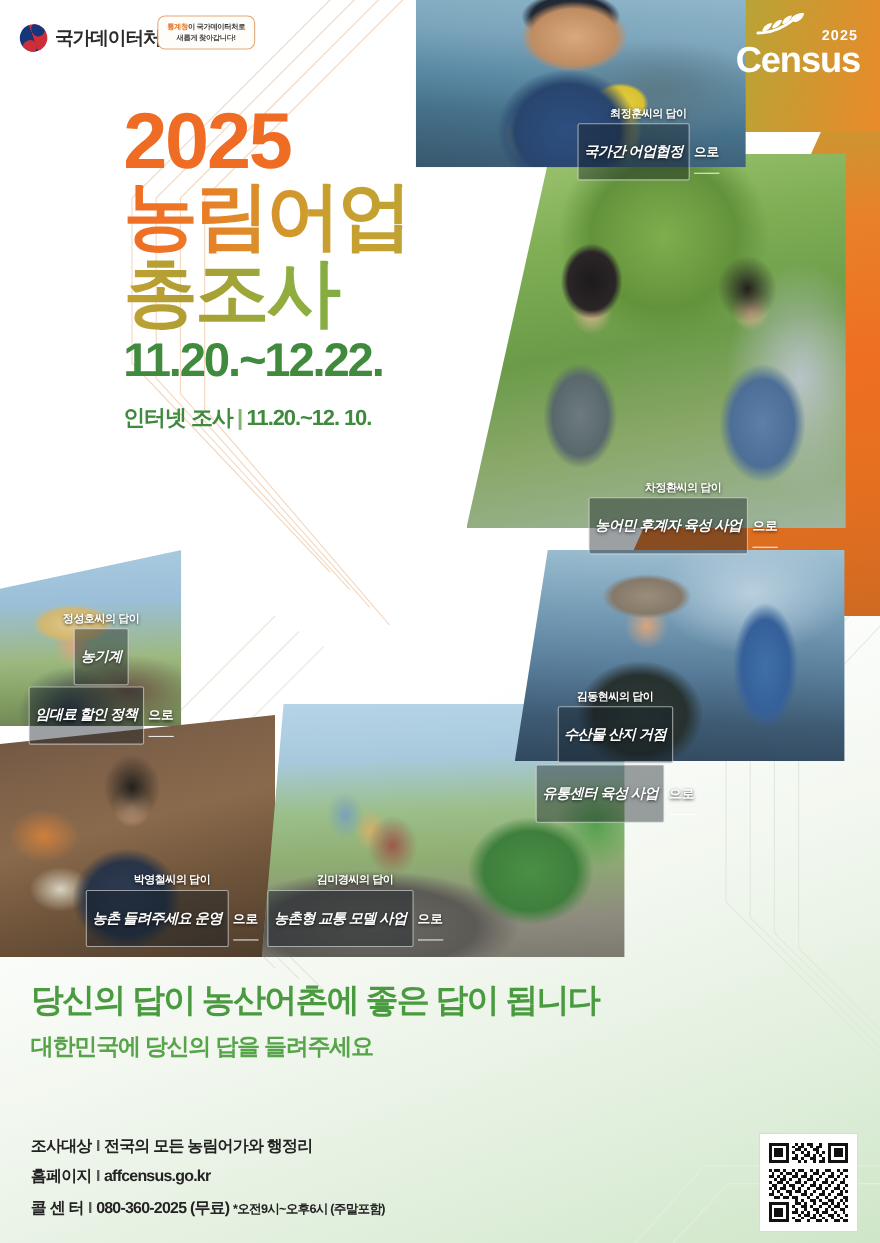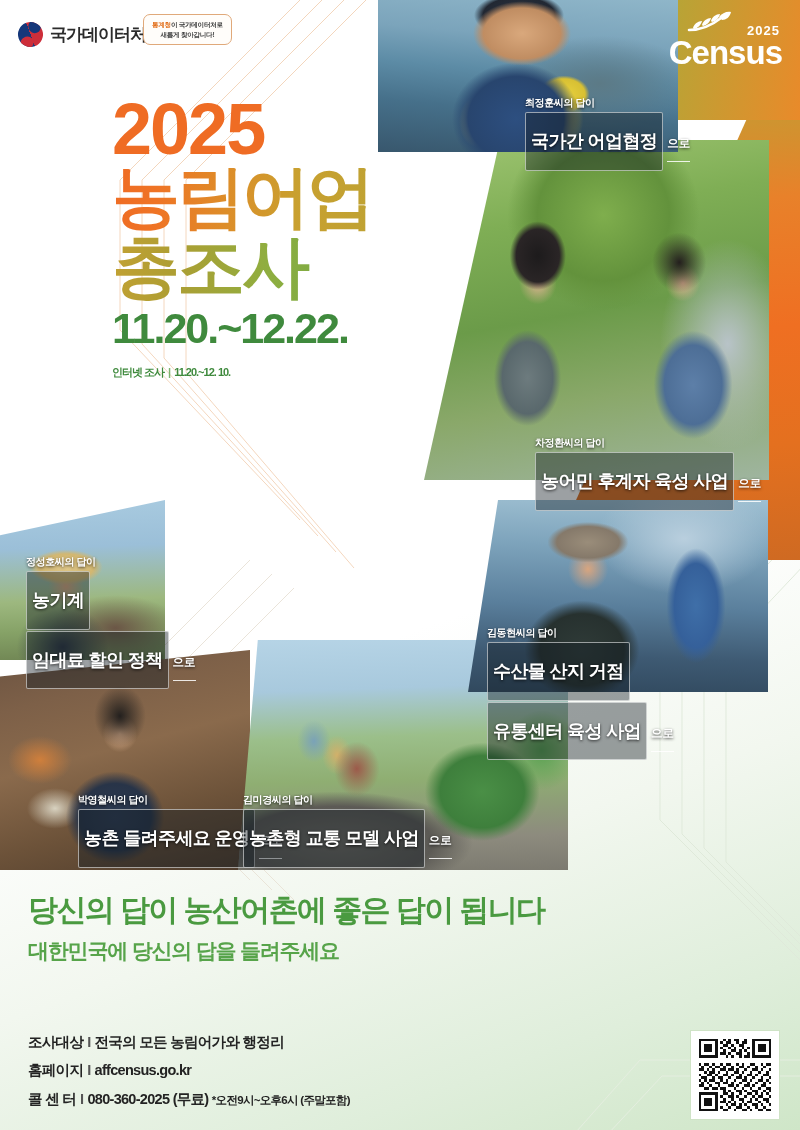--- a/index.html
+++ b/index.html
@@ -104,25 +104,25 @@
       clip-path:polygon(0 22%,100% 0,100% 100%,0 100%);}
   #p6 .img{background:
      radial-gradient(ellipse 46px 22px at 40% 42%,#e0c88a 0%,#d2b771 60%,transparent 80%),
      radial-gradient(ellipse 24px 26px at 40% 54%,#d9a87e 0%,transparent 74%),
      radial-gradient(ellipse 56px 50px at 38% 92%,#2a3342 0%,transparent 82%),
      radial-gradient(ellipse 80px 40px at 70% 80%,#6b5646 0%,transparent 82%),
      linear-gradient(178deg,#a9cbe0 0%,#9bbfd8 30%,#9db87f 62%,#86a267 80%,#6e8352 100%);}
 
   
   .cap{position:absolute;z-index:6;color:#fff;
-       text-shadow:0 1px 3px rgba(0,0,0,.75);}
+       text-shadow:0 1px 3px rgba(0,0,0,.75);text-align:center;}
   .cap .l1{font-size:10px;font-weight:700;letter-spacing:-.4px;margin-bottom:2px;}
-  .cap .l2{display:inline-block;font-size:18px;font-weight:800;letter-spacing:-.6px;
+  .cap .l2{display:inline-block;font-size:13px;font-weight:800;letter-spacing:-.6px;
            background:rgba(20,28,36,.42);border:1px solid rgba(255,255,255,.55);
-           padding:17px 5px;border-radius:2px;line-height:1.25;}
+           padding:17px 5px;border-radius:2px;line-height:1.25;font-style:italic;}
   .cap .suf{font-size:11.5px;font-weight:700;margin-left:4px;
             border-bottom:1px solid rgba(255,255,255,.85);padding-bottom:12px;}
   .cap .stack .l2{margin-bottom:1px;}
 
   
   .gov{position:absolute;top:22px;left:18px;display:flex;align-items:center;gap:7px;z-index:9;}
   .gov .taegeuk{width:25px;height:25px;border-radius:50%;position:relative;overflow:hidden;
     background:linear-gradient(90deg,#15377a 0 50%,#cd2e3a 50% 100%);transform:rotate(-20deg);}
   .gov .taegeuk::before,.gov .taegeuk::after{content:"";position:absolute;width:12.5px;height:12.5px;border-radius:50%;}
   .gov .taegeuk::before{background:#15377a;left:12.5px;top:0;}
@@ -144,21 +144,21 @@
   .title{position:absolute;top:96px;left:112px;z-index:8;}
   .title .t-year{font-size:72px;font-weight:800;color:#ef6c24;letter-spacing:-2px;line-height:.92;}
   .title .t-l1{font-size:68px;font-weight:800;letter-spacing:-3px;line-height:1.02;
     background:linear-gradient(93deg,#ef6c24 0%,#ef7425 18%,#dd8d29 44%,#c9a02f 70%,#bfa233 100%);
     -webkit-background-clip:text;background-clip:text;color:transparent;}
   .title .t-l2{font-size:68px;font-weight:800;letter-spacing:-3px;line-height:1.02;
     background:linear-gradient(93deg,#c2a133 0%,#ad9e33 25%,#8fae40 60%,#6ea846 100%);
     -webkit-background-clip:text;background-clip:text;color:transparent;}
   .title .t-date{margin-top:6px;font-size:43px;font-weight:800;color:#3f8a3d;letter-spacing:-2px;line-height:1;}
   .title .t-sub{margin-top:14px;}
-  .title .t-sub div{font-size:11px;font-weight:800;color:#3f8a3d;letter-spacing:-1px;line-height:1.6;}
+  .title .t-sub div{font-size:20px;font-weight:800;color:#3f8a3d;letter-spacing:-1px;line-height:1.6;}
   .title .t-sub .bar{color:#7fb36f;margin:0 4px;font-weight:600;}
 
   
   .slogan{position:absolute;left:28px;top:893px;z-index:9;}
   .slogan .s1{font-size:30px;font-weight:800;color:#4a9a40;letter-spacing:-1.6px;line-height:1.15;}
   .slogan .s2{margin-top:9px;font-size:21px;font-weight:700;color:#57a44a;letter-spacing:-1.2px;}
 
   
   .footer{position:absolute;left:28px;top:1028px;z-index:9;}
   .frow{font-size:14.5px;color:#232323;letter-spacing:-.7px;line-height:1.95;}

